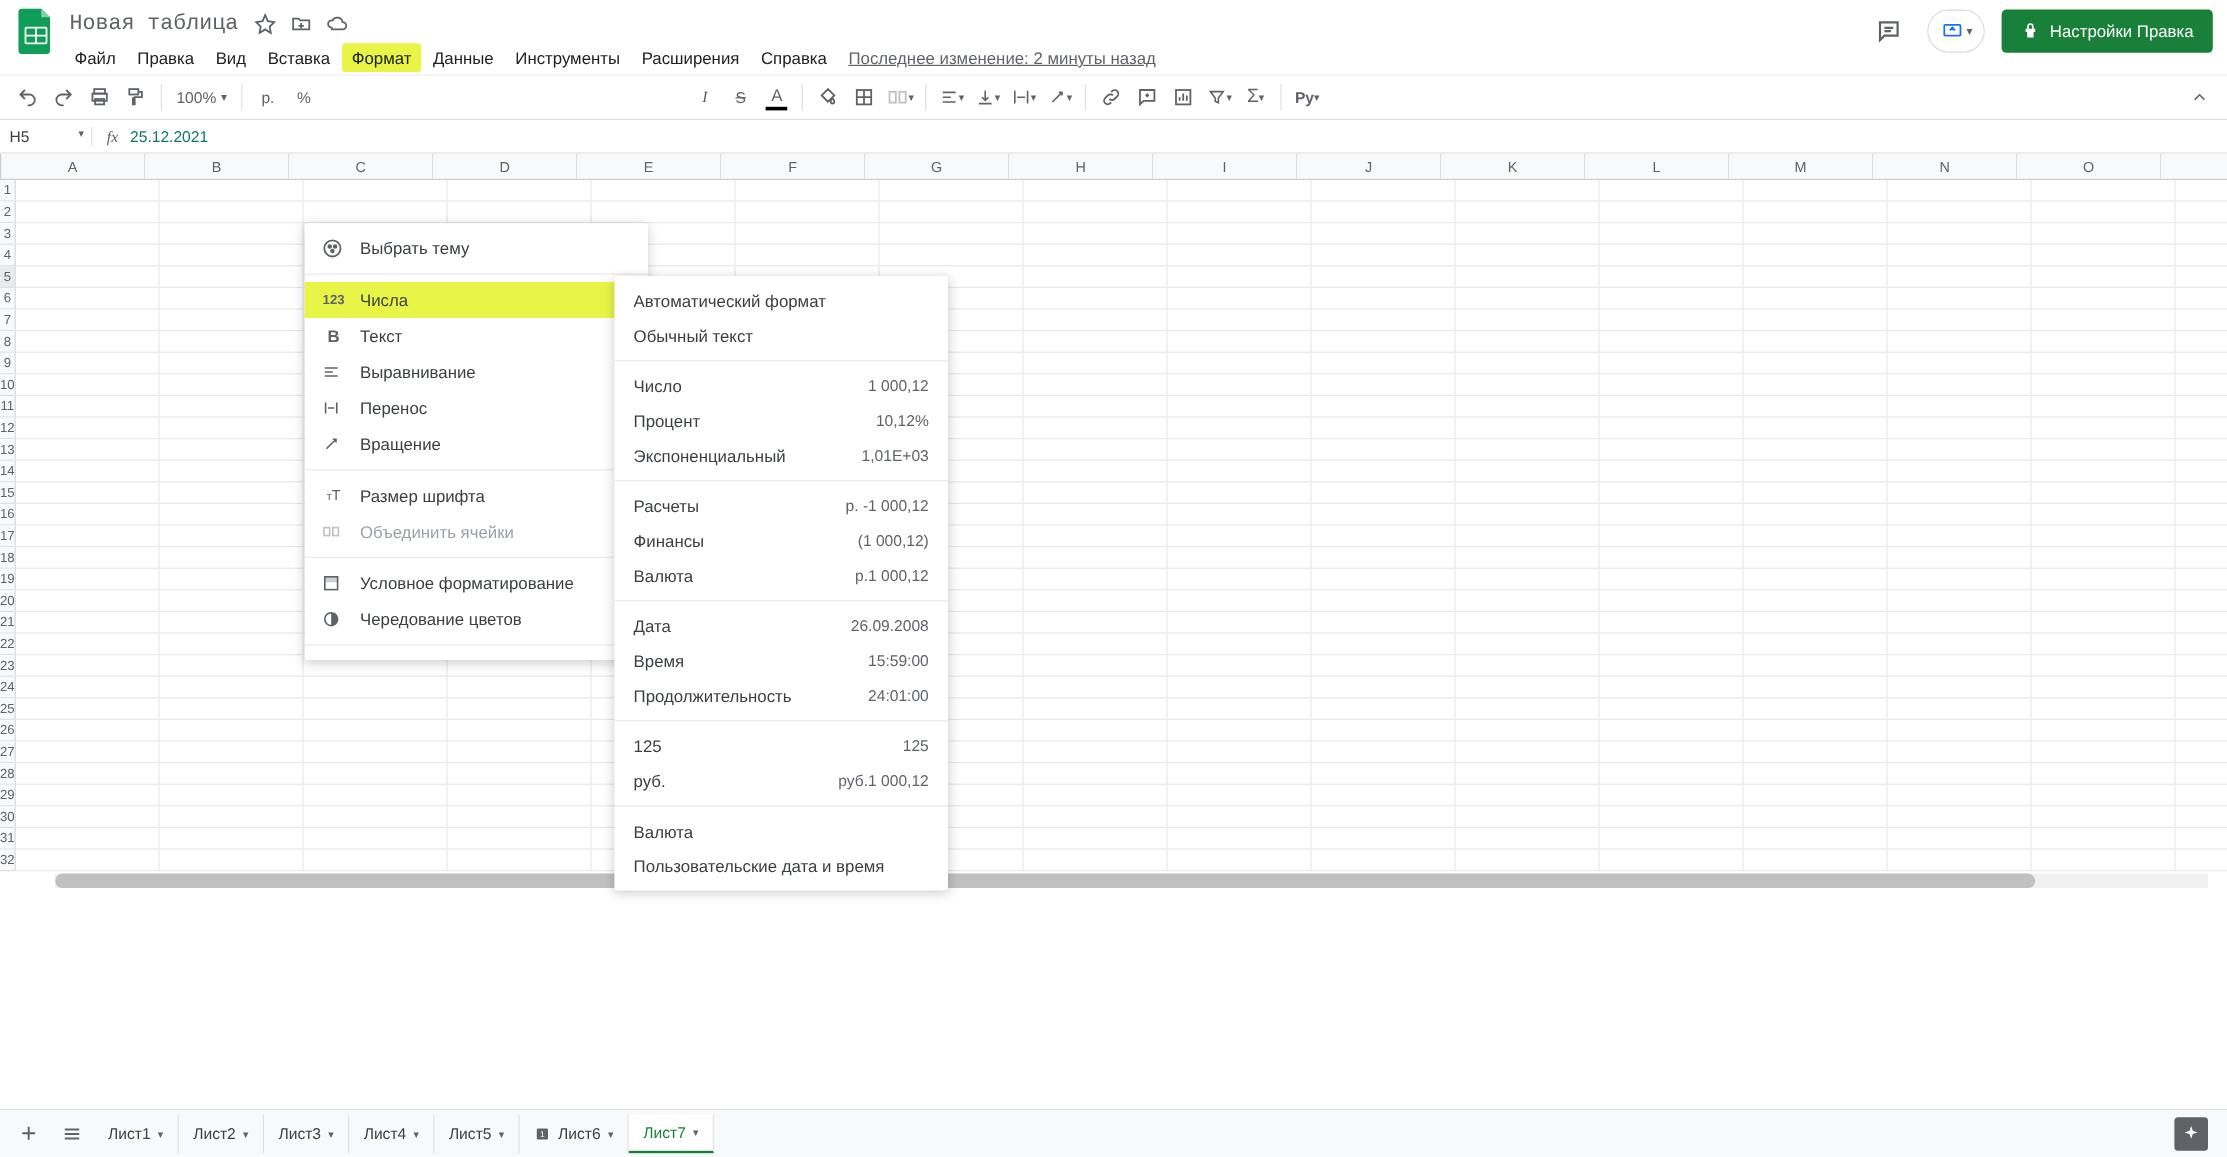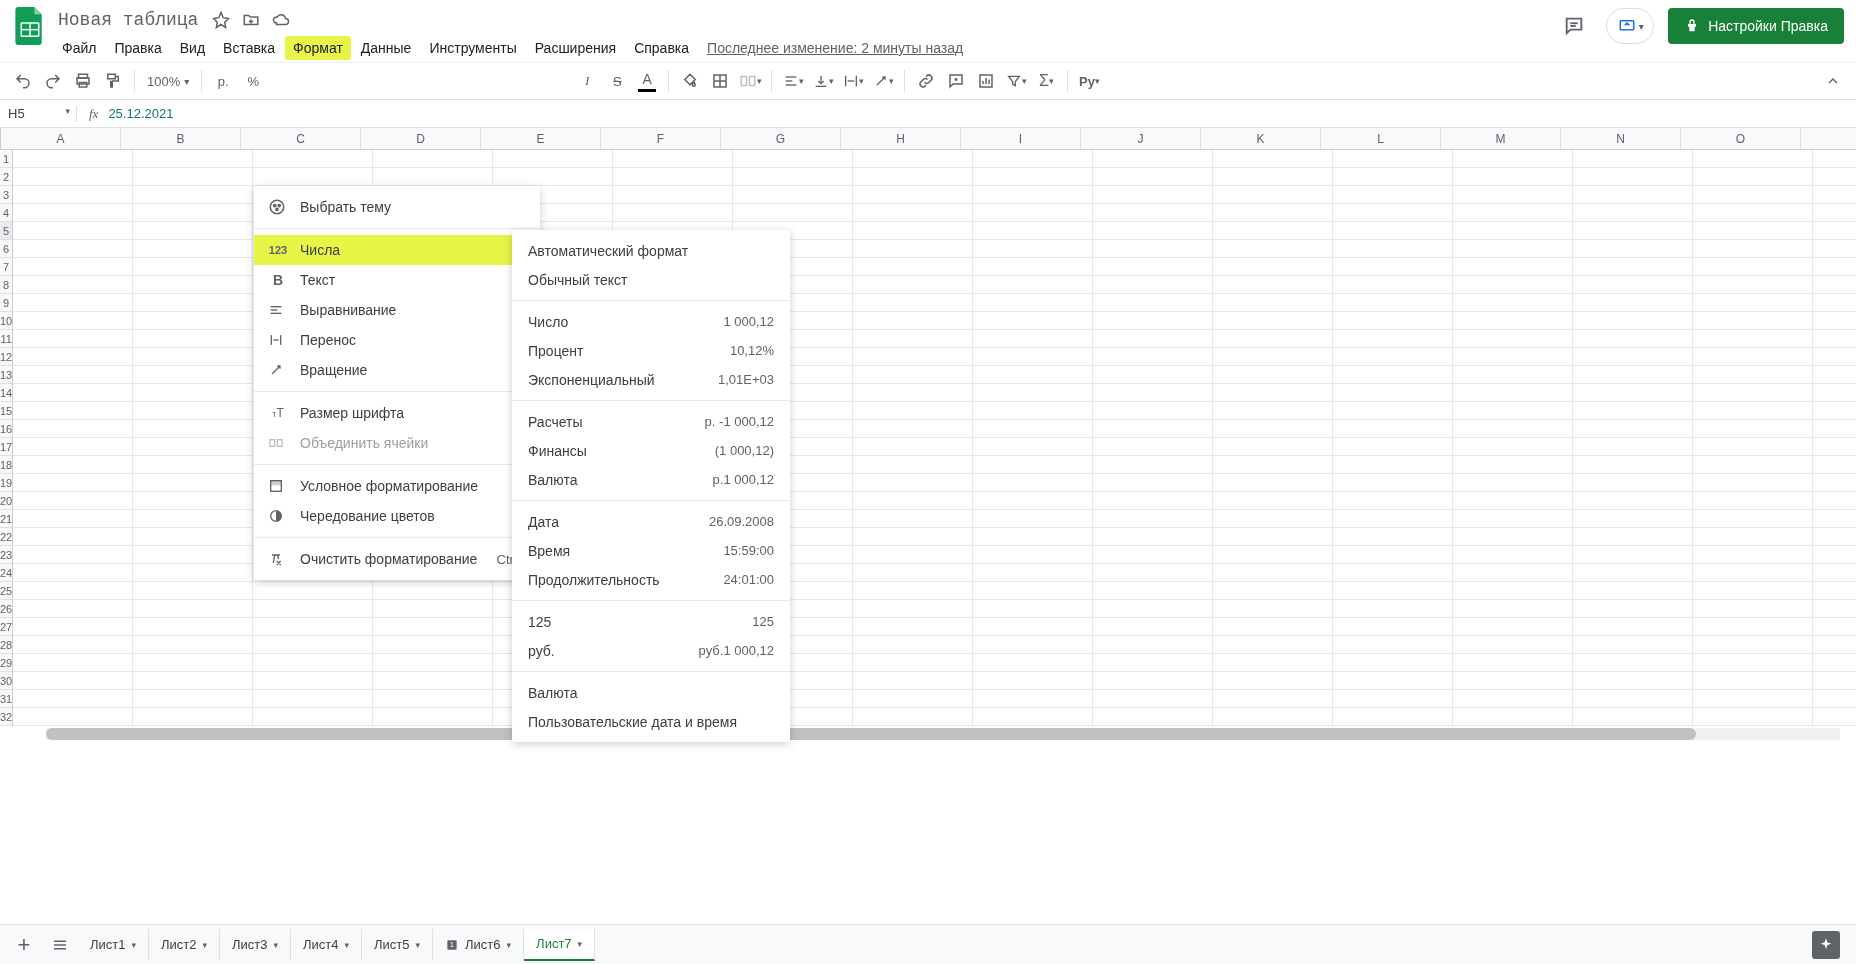--- a/index.html
+++ b/index.html
@@ -1020,29 +1020,20 @@
     <div class="mi">
       <span class="ic">
           <svg width="16" height="16" viewBox="0 0 24 24" fill="#5f6368">
             <circle cx="12" cy="12" r="8" fill="none" stroke="#5f6368" stroke-width="2"></circle>
             <path d="M12 4a8 8 0 0 1 0 16z"></path>
           </svg>
         </span>
       <span>Чередование цветов</span>
     </div>
     <div class="divider"></div>
-    <div class="mi">
-      <span class="ic">
-          <svg width="16" height="16" viewBox="0 0 24 24" fill="none" stroke="#5f6368" stroke-width="2">
-            <path d="M6 6h12M10 6l-2 12M14 6l2 6M13 15l6 6M19 15l-6 6"></path>
-          </svg>
-        </span>
-      <span>Очистить форматирование</span>
-      <span class="shortcut">Ctrl+\</span>
-    </div>
   </div>
 
   <div class="menu menu2" id="submenu2">
       <div class="mi2">
         <span>Автоматический формат</span>
       </div>
       <div class="mi2">
         <span>Обычный текст</span>
       </div>
       <div class="divider"></div>

